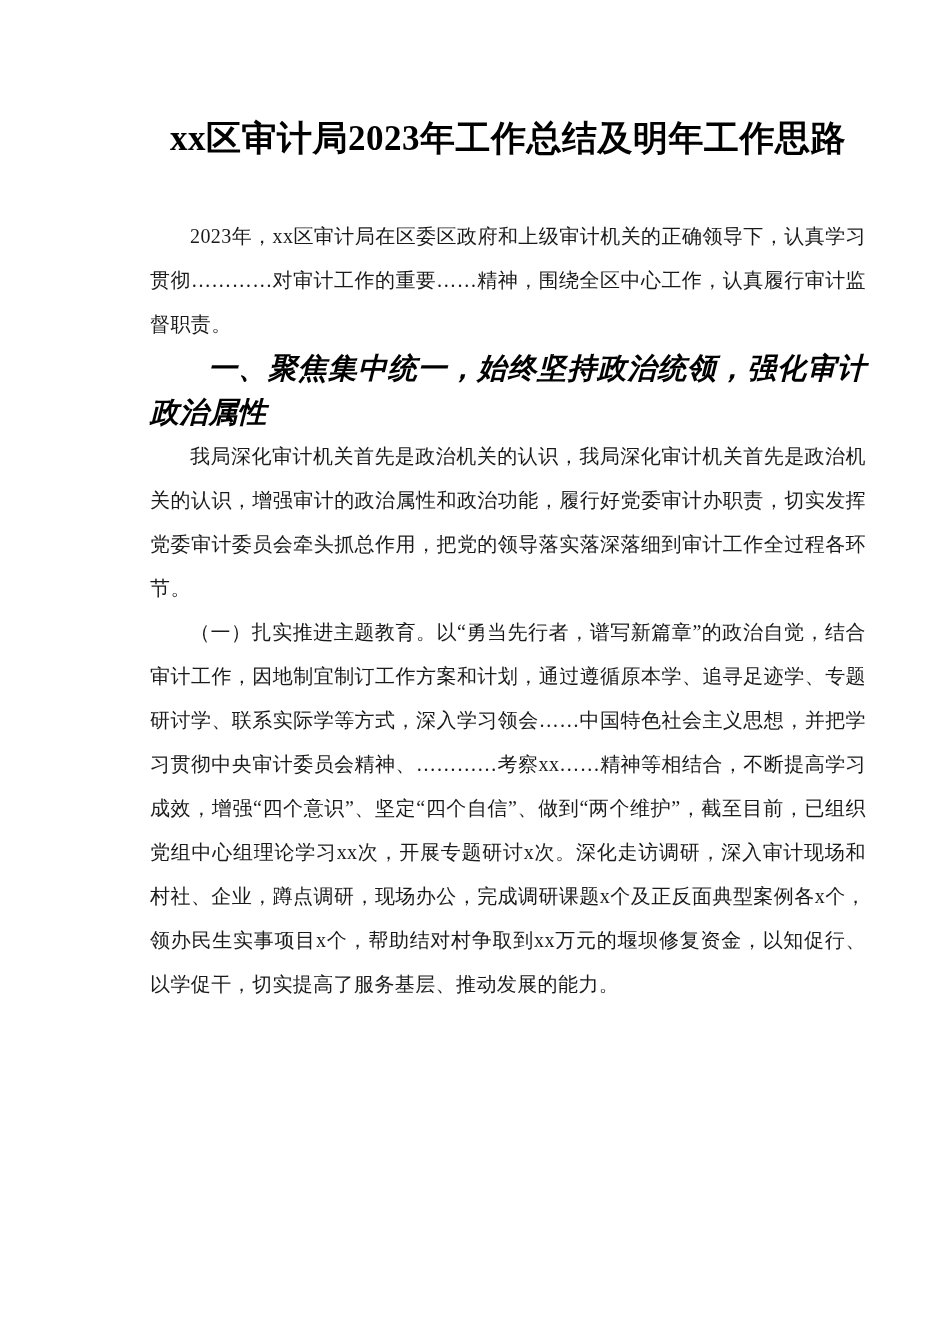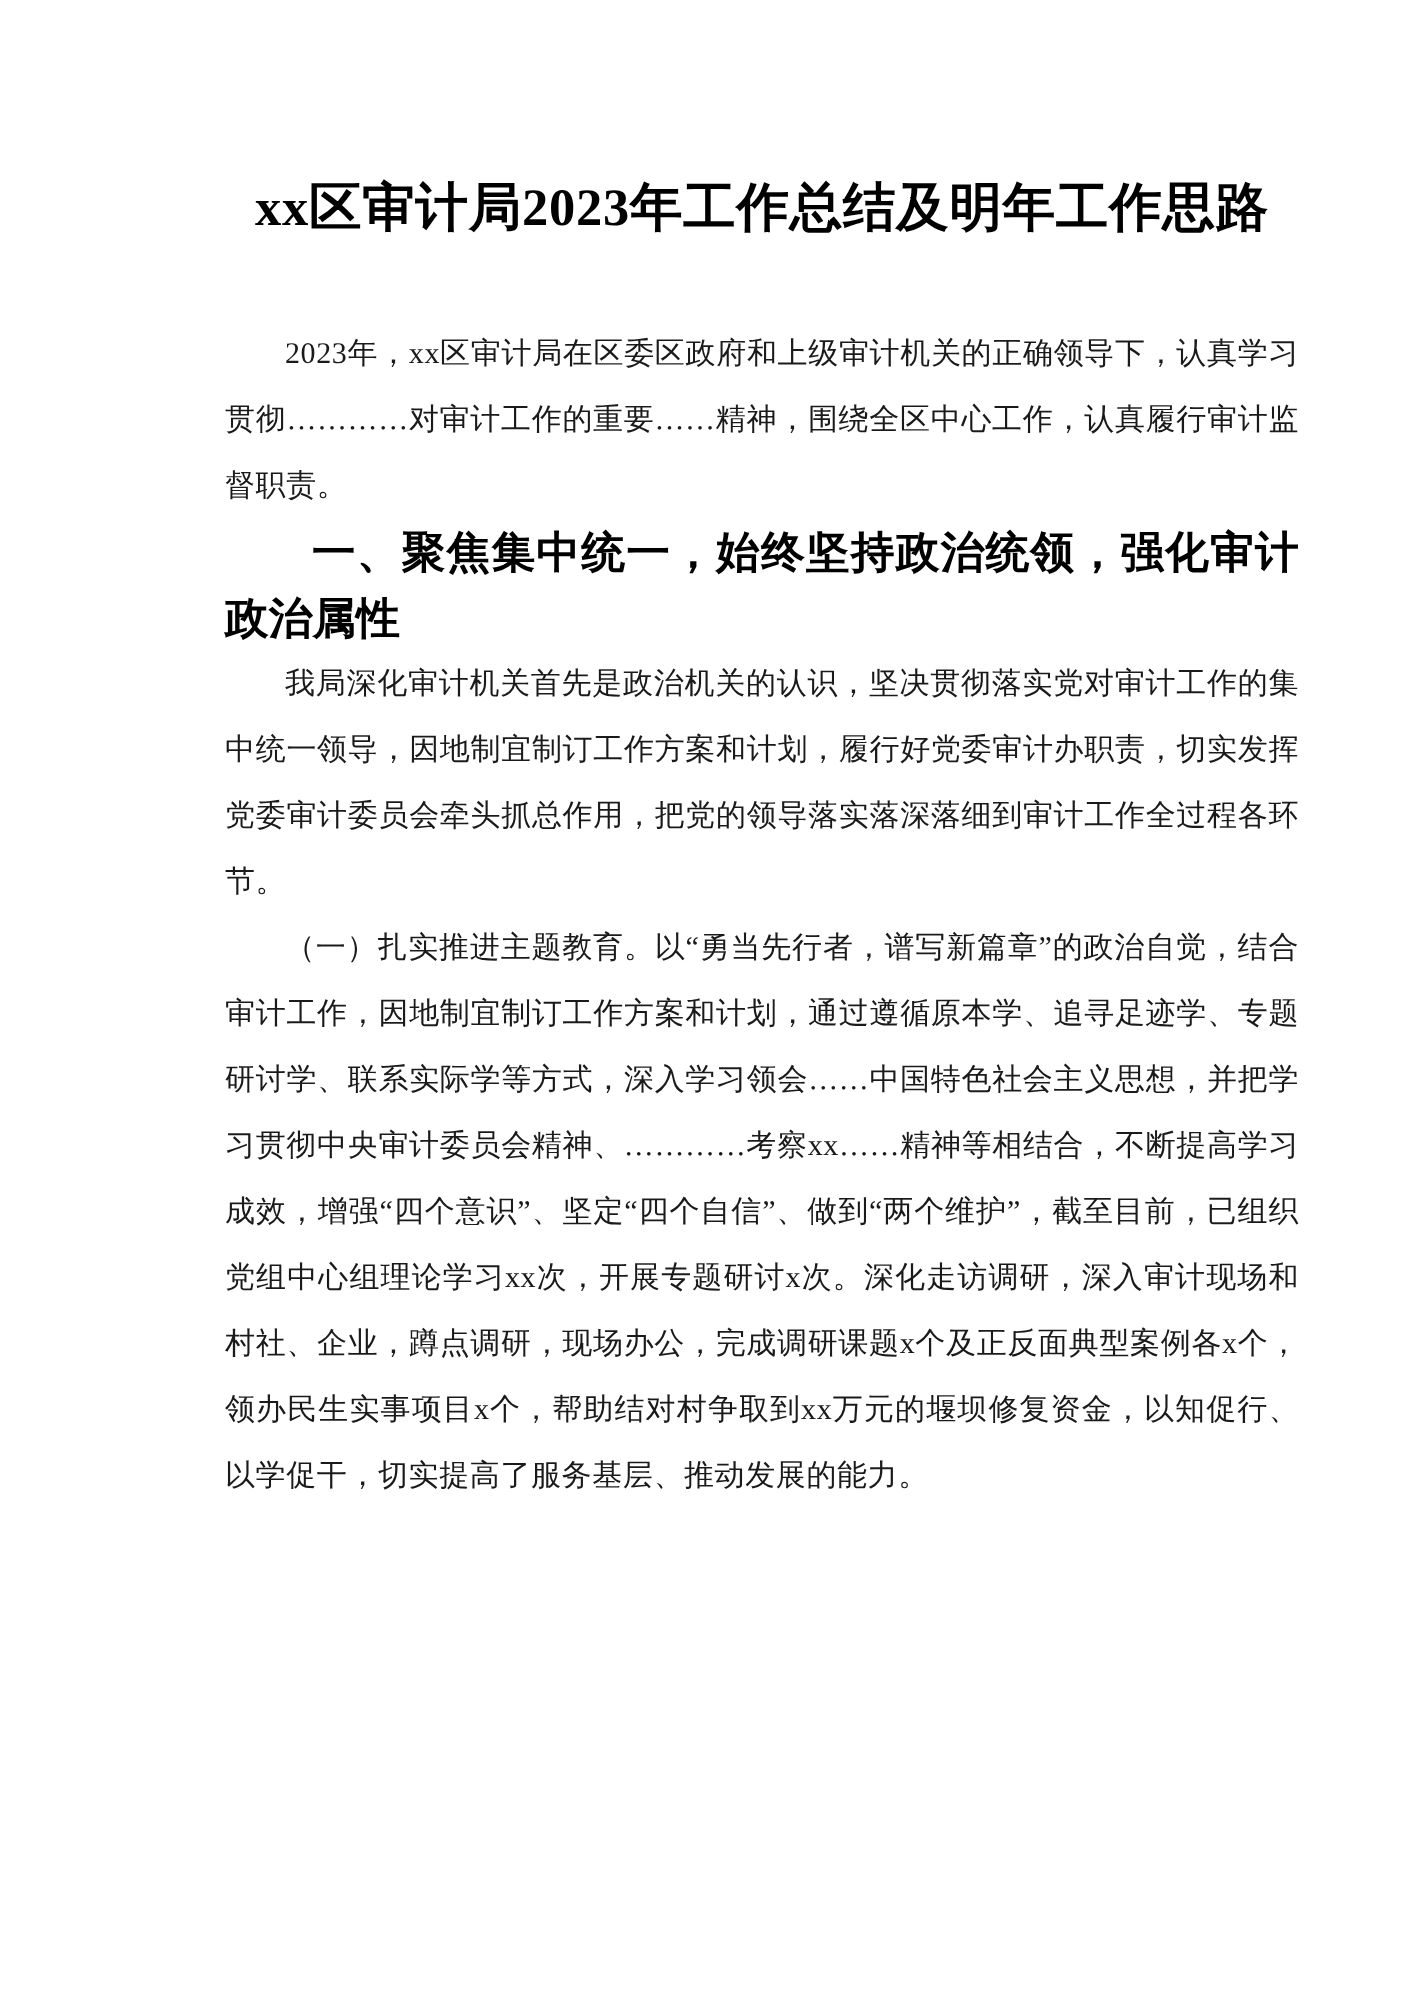--- a/index.html
+++ b/index.html
@@ -53,32 +53,33 @@
     font-family: "DejaVu Sans", "Liberation Sans", sans-serif;
     font-weight: bold;
     font-size: 29px;
     line-height: 44px;
     color: #000000;
     text-align: justify;
     text-justify: inter-ideograph;
     margin: 0;
     text-indent: 2em;
     letter-spacing: 0.2px;
+    font-style: italic;
   }
 </style>
 </head>
 <body>
 
 <div class="page">
   <div class="content">
 
     <h1 class="doc-title">xx区审计局2023年工作总结及明年工作思路</h1>
 
     <p class="para first">2023年，xx区审计局在区委区政府和上级审计机关的正确领导下，认真学习贯彻…………对审计工作的重要……精神，围绕全区中心工作，认真履行审计监督职责。</p>
 
     <p class="heading-1">一、聚焦集中统一，始终坚持政治统领，强化审计政治属性</p>
 
-    <p class="para">我局深化审计机关首先是政治机关的认识，坚决贯彻落实党对审计工作的集中统一领导，因地制宜制订工作方案和计划，履行好党委审计办职责，切实发挥党委审计委员会牵头抓总作用，把党的领导落实落深落细到审计工作全过程各环节。</p>
+    <p class="para">我局深化审计机关首先是政治机关的认识，我局深化审计机关首先是政治机关的认识，增强审计的政治属性和政治功能，履行好党委审计办职责，切实发挥党委审计委员会牵头抓总作用，把党的领导落实落深落细到审计工作全过程各环节。</p>
 
     <p class="para">（一）扎实推进主题教育。以“勇当先行者，谱写新篇章”的政治自觉，结合审计工作，因地制宜制订工作方案和计划，通过遵循原本学、追寻足迹学、专题研讨学、联系实际学等方式，深入学习领会……中国特色社会主义思想，并把学习贯彻中央审计委员会精神、…………考察xx……精神等相结合，不断提高学习成效，增强“四个意识”、坚定“四个自信”、做到“两个维护”，截至目前，已组织党组中心组理论学习xx次，开展专题研讨x次。深化走访调研，深入审计现场和村社、企业，蹲点调研，现场办公，完成调研课题x个及正反面典型案例各x个，领办民生实事项目x个，帮助结对村争取到xx万元的堰坝修复资金，以知促行、以学促干，切实提高了服务基层、推动发展的能力。</p>
 
   </div>
 </div>
 
 </body></html>

